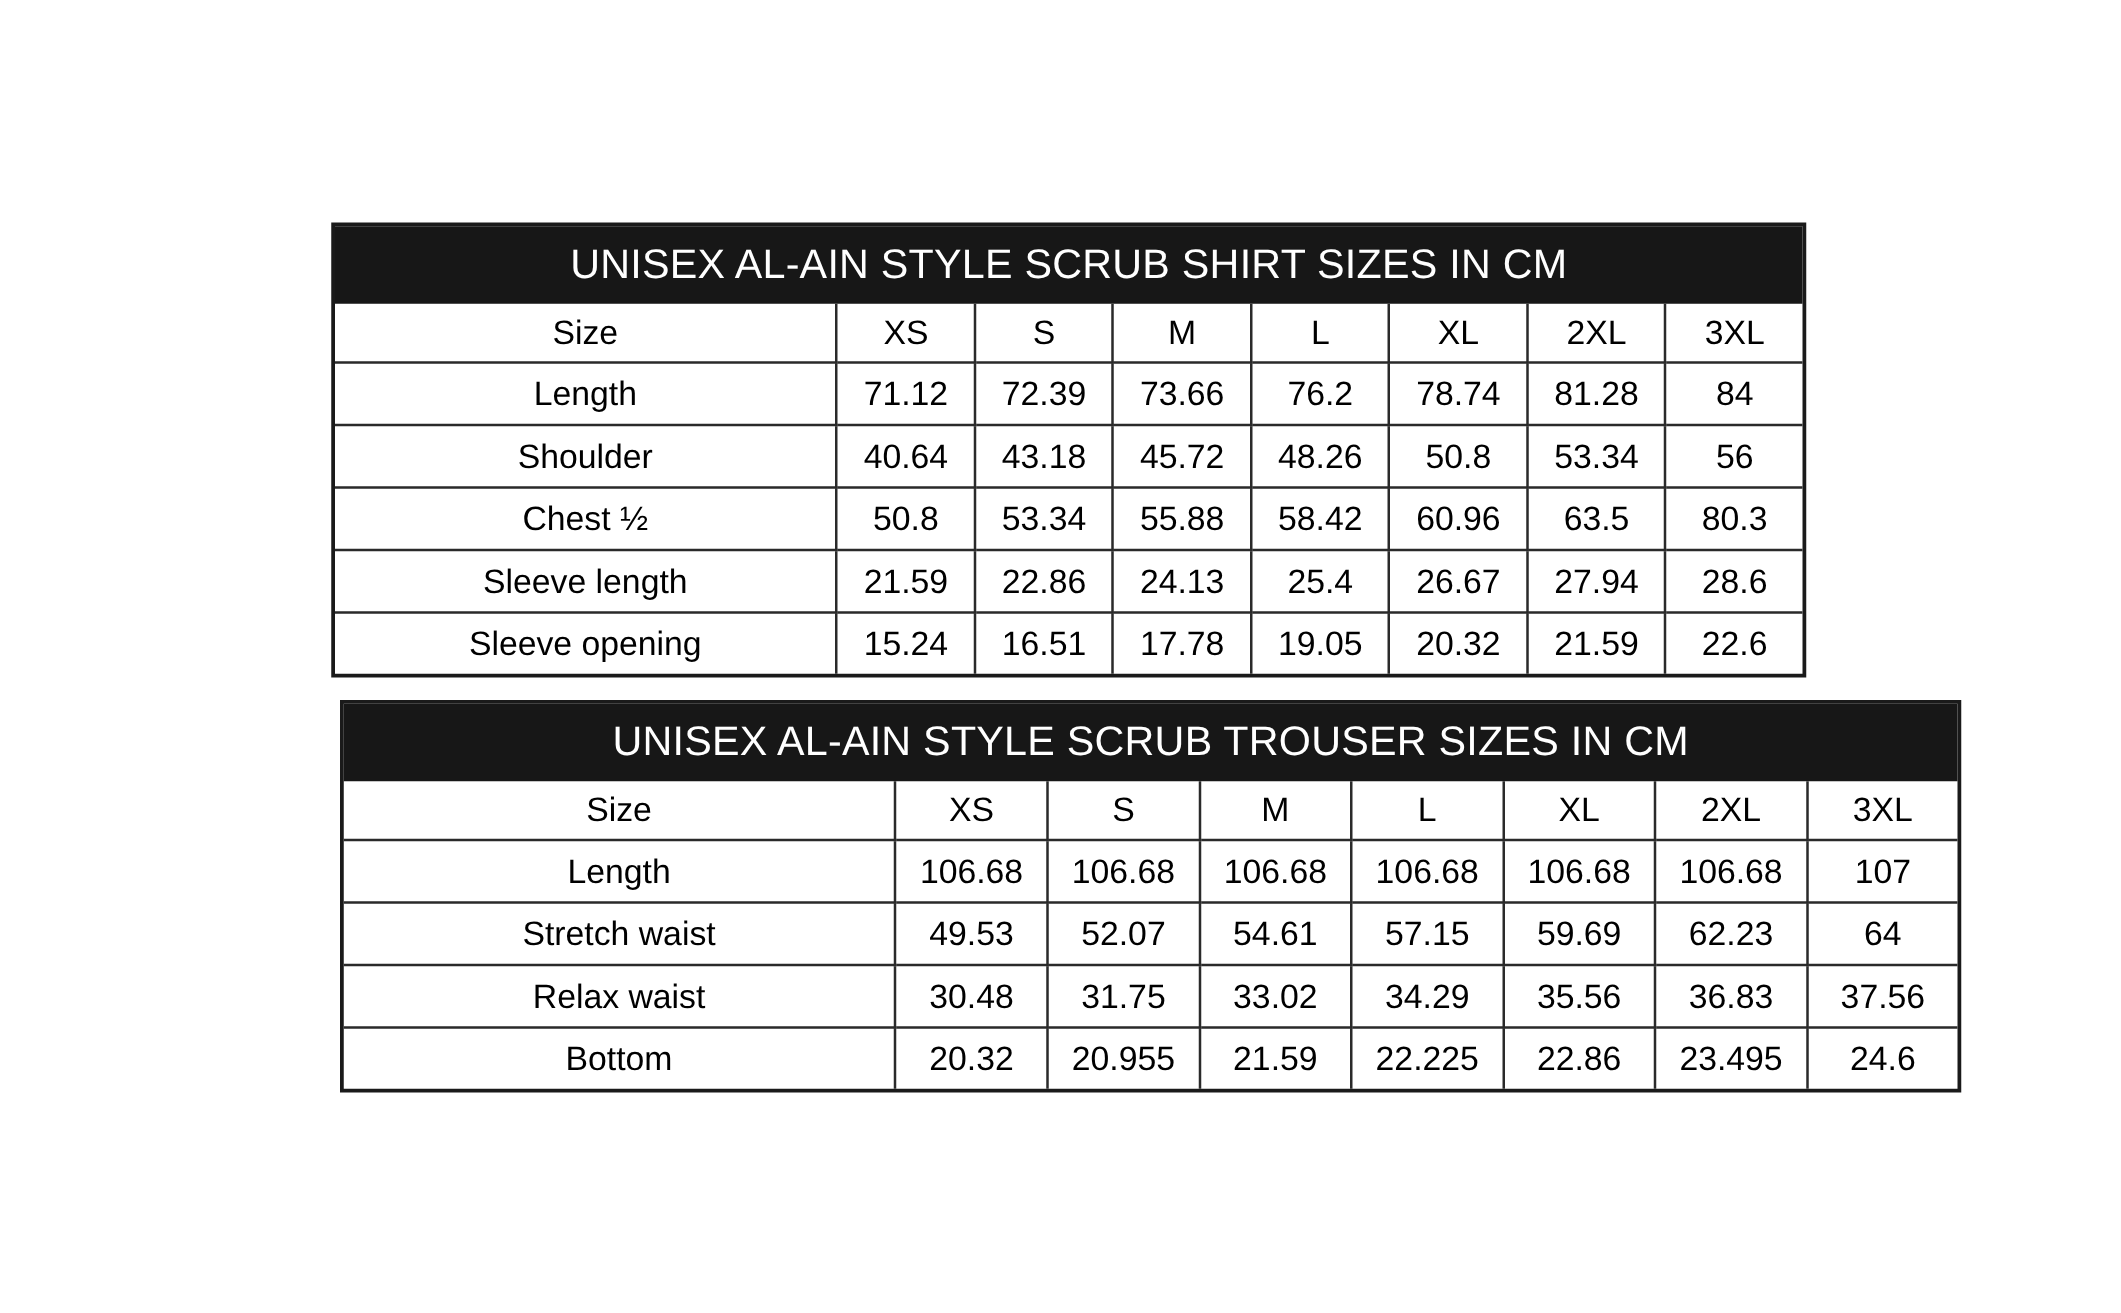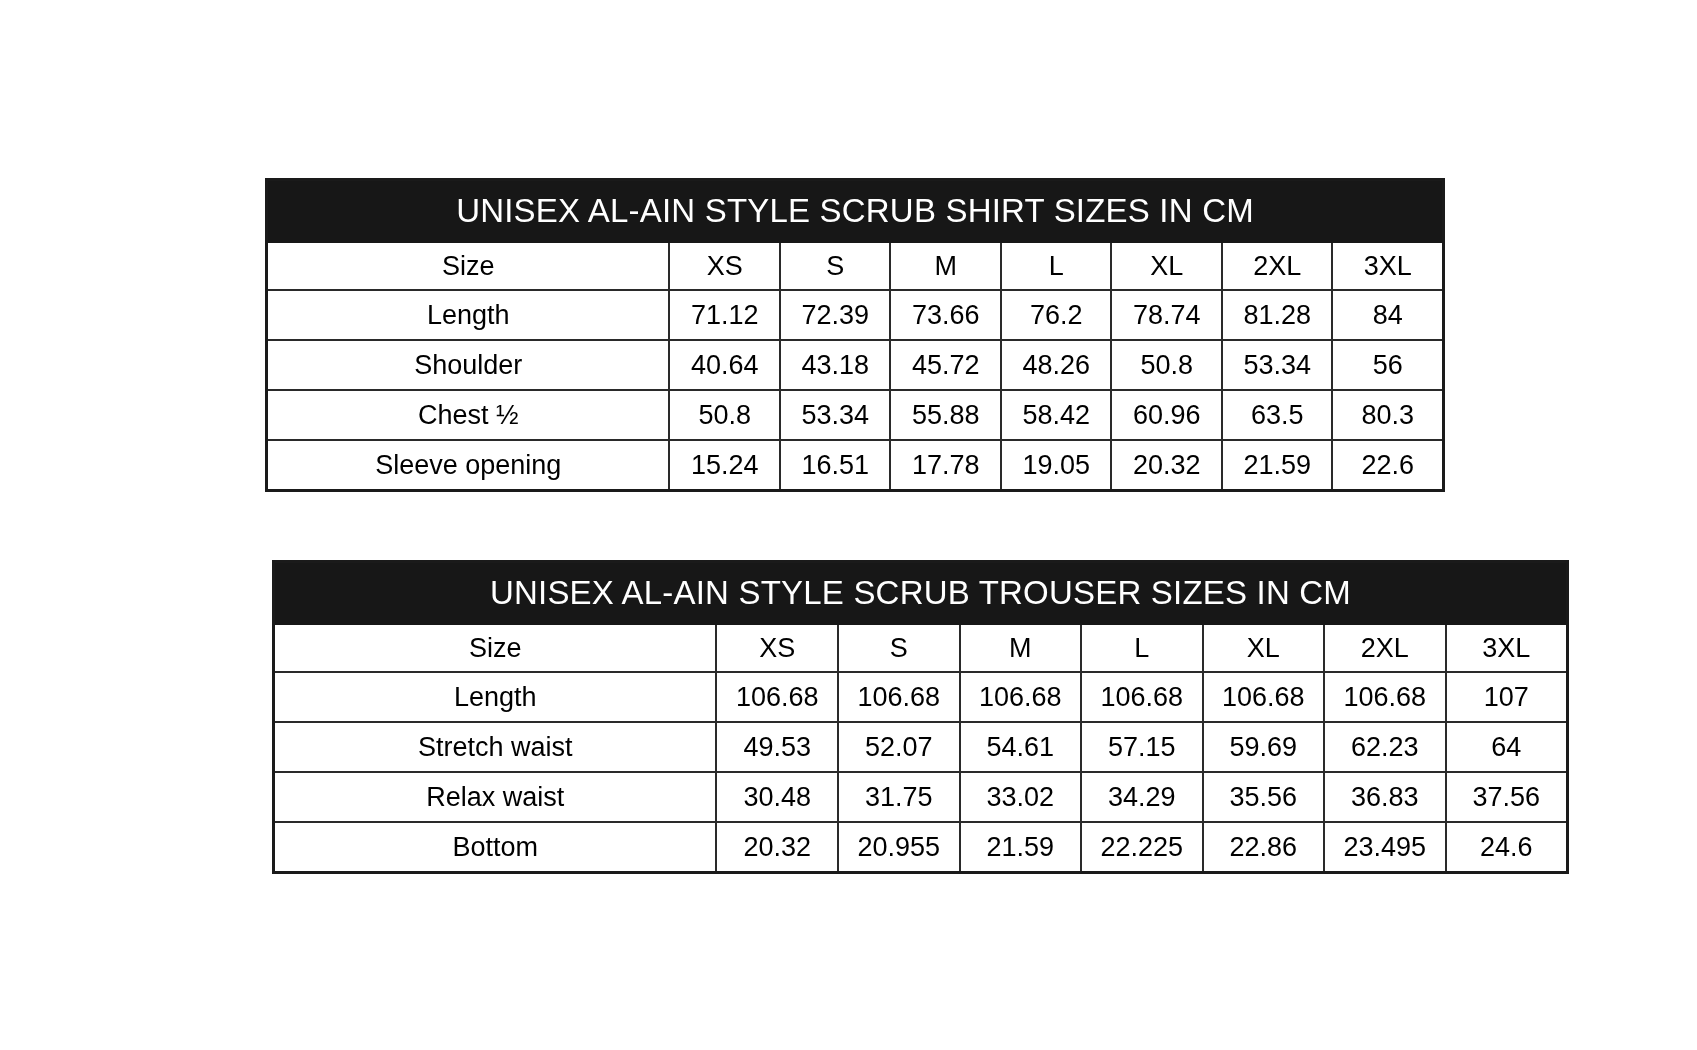--- a/index.html
+++ b/index.html
@@ -134,20 +134,30 @@
         <td class="rowlabel no-left">Chest ½</td>
         <td class="colsize">50.8</td>
         <td class="colsize">53.34</td>
         <td class="colsize">55.88</td>
         <td class="colsize">58.42</td>
         <td class="colsize">60.96</td>
         <td class="colsize">63.5</td>
         <td class="colsize no-right">80.3</td>
       </tr>
       <tr>
+        <td class="rowlabel no-left">Sleeve length</td>
+        <td class="colsize">21.59</td>
+        <td class="colsize">22.86</td>
+        <td class="colsize">24.13</td>
+        <td class="colsize">25.4</td>
+        <td class="colsize">26.67</td>
+        <td class="colsize">27.94</td>
+        <td class="colsize no-right">28.6</td>
+      </tr>
+      <tr>
         <td class="rowlabel no-left">Sleeve opening</td>
         <td class="colsize">15.24</td>
         <td class="colsize">16.51</td>
         <td class="colsize">17.78</td>
         <td class="colsize">19.05</td>
         <td class="colsize">20.32</td>
         <td class="colsize">21.59</td>
         <td class="colsize no-right">22.6</td>
       </tr>
     </tbody>

